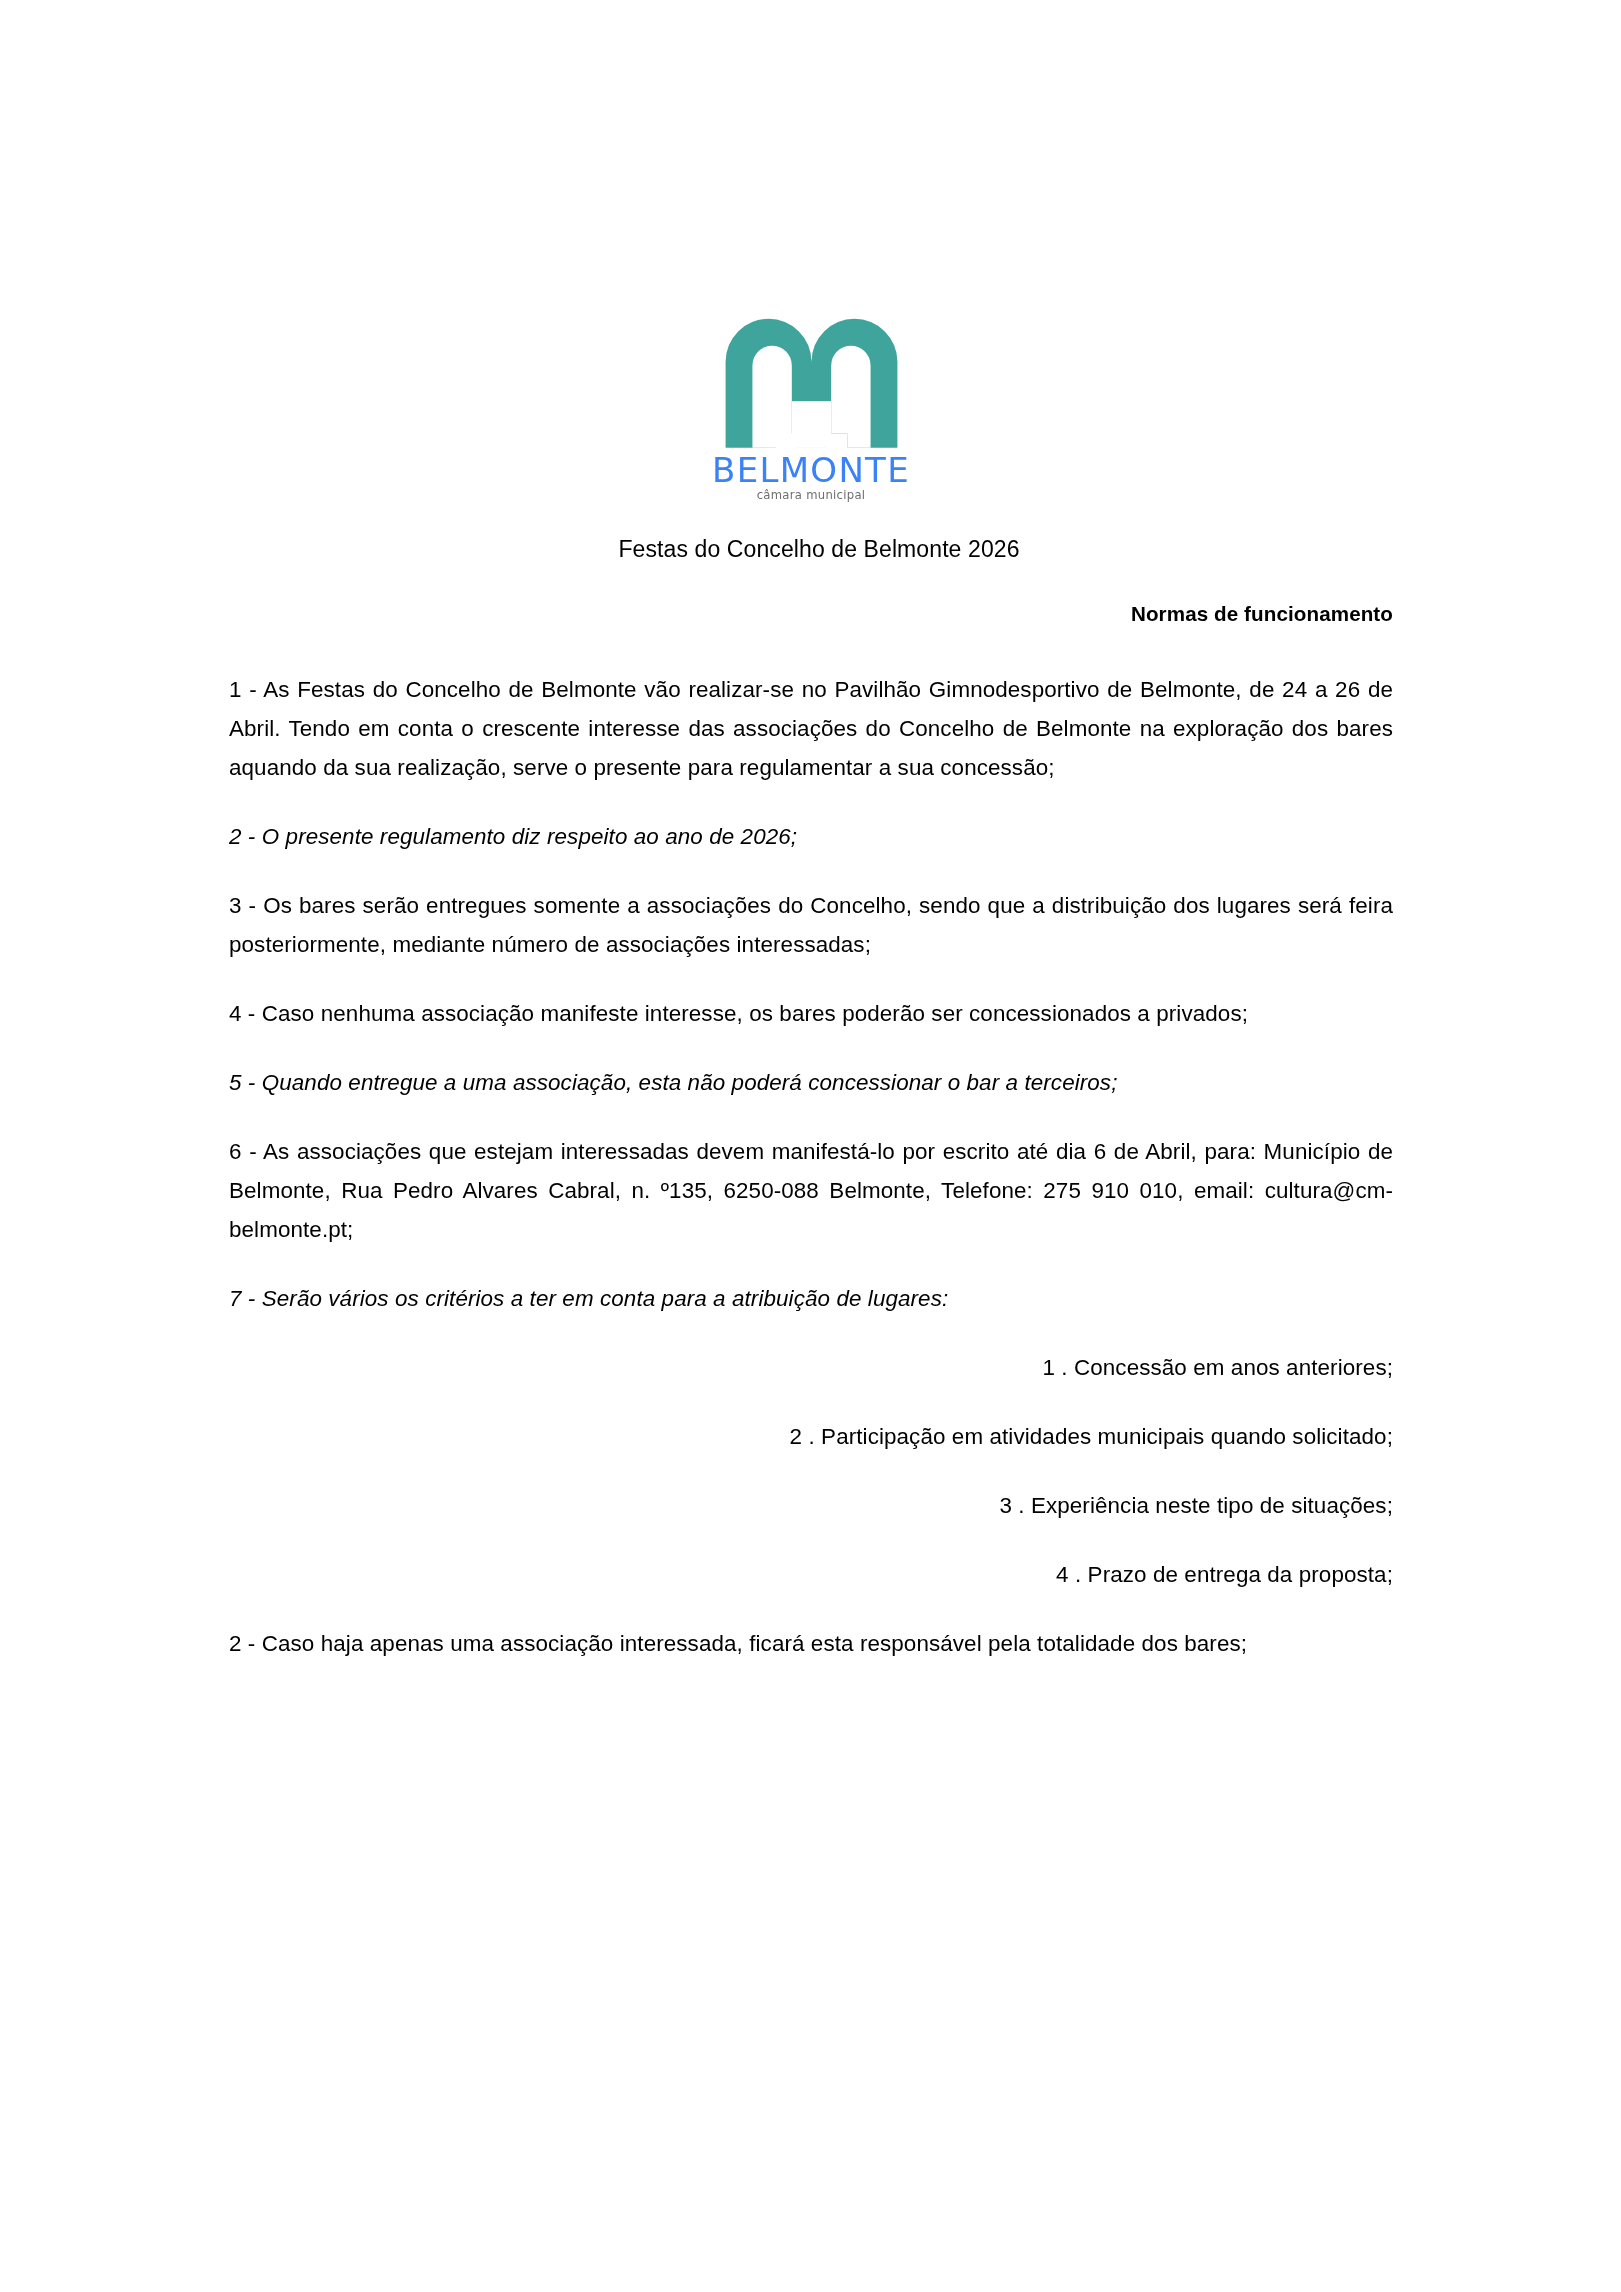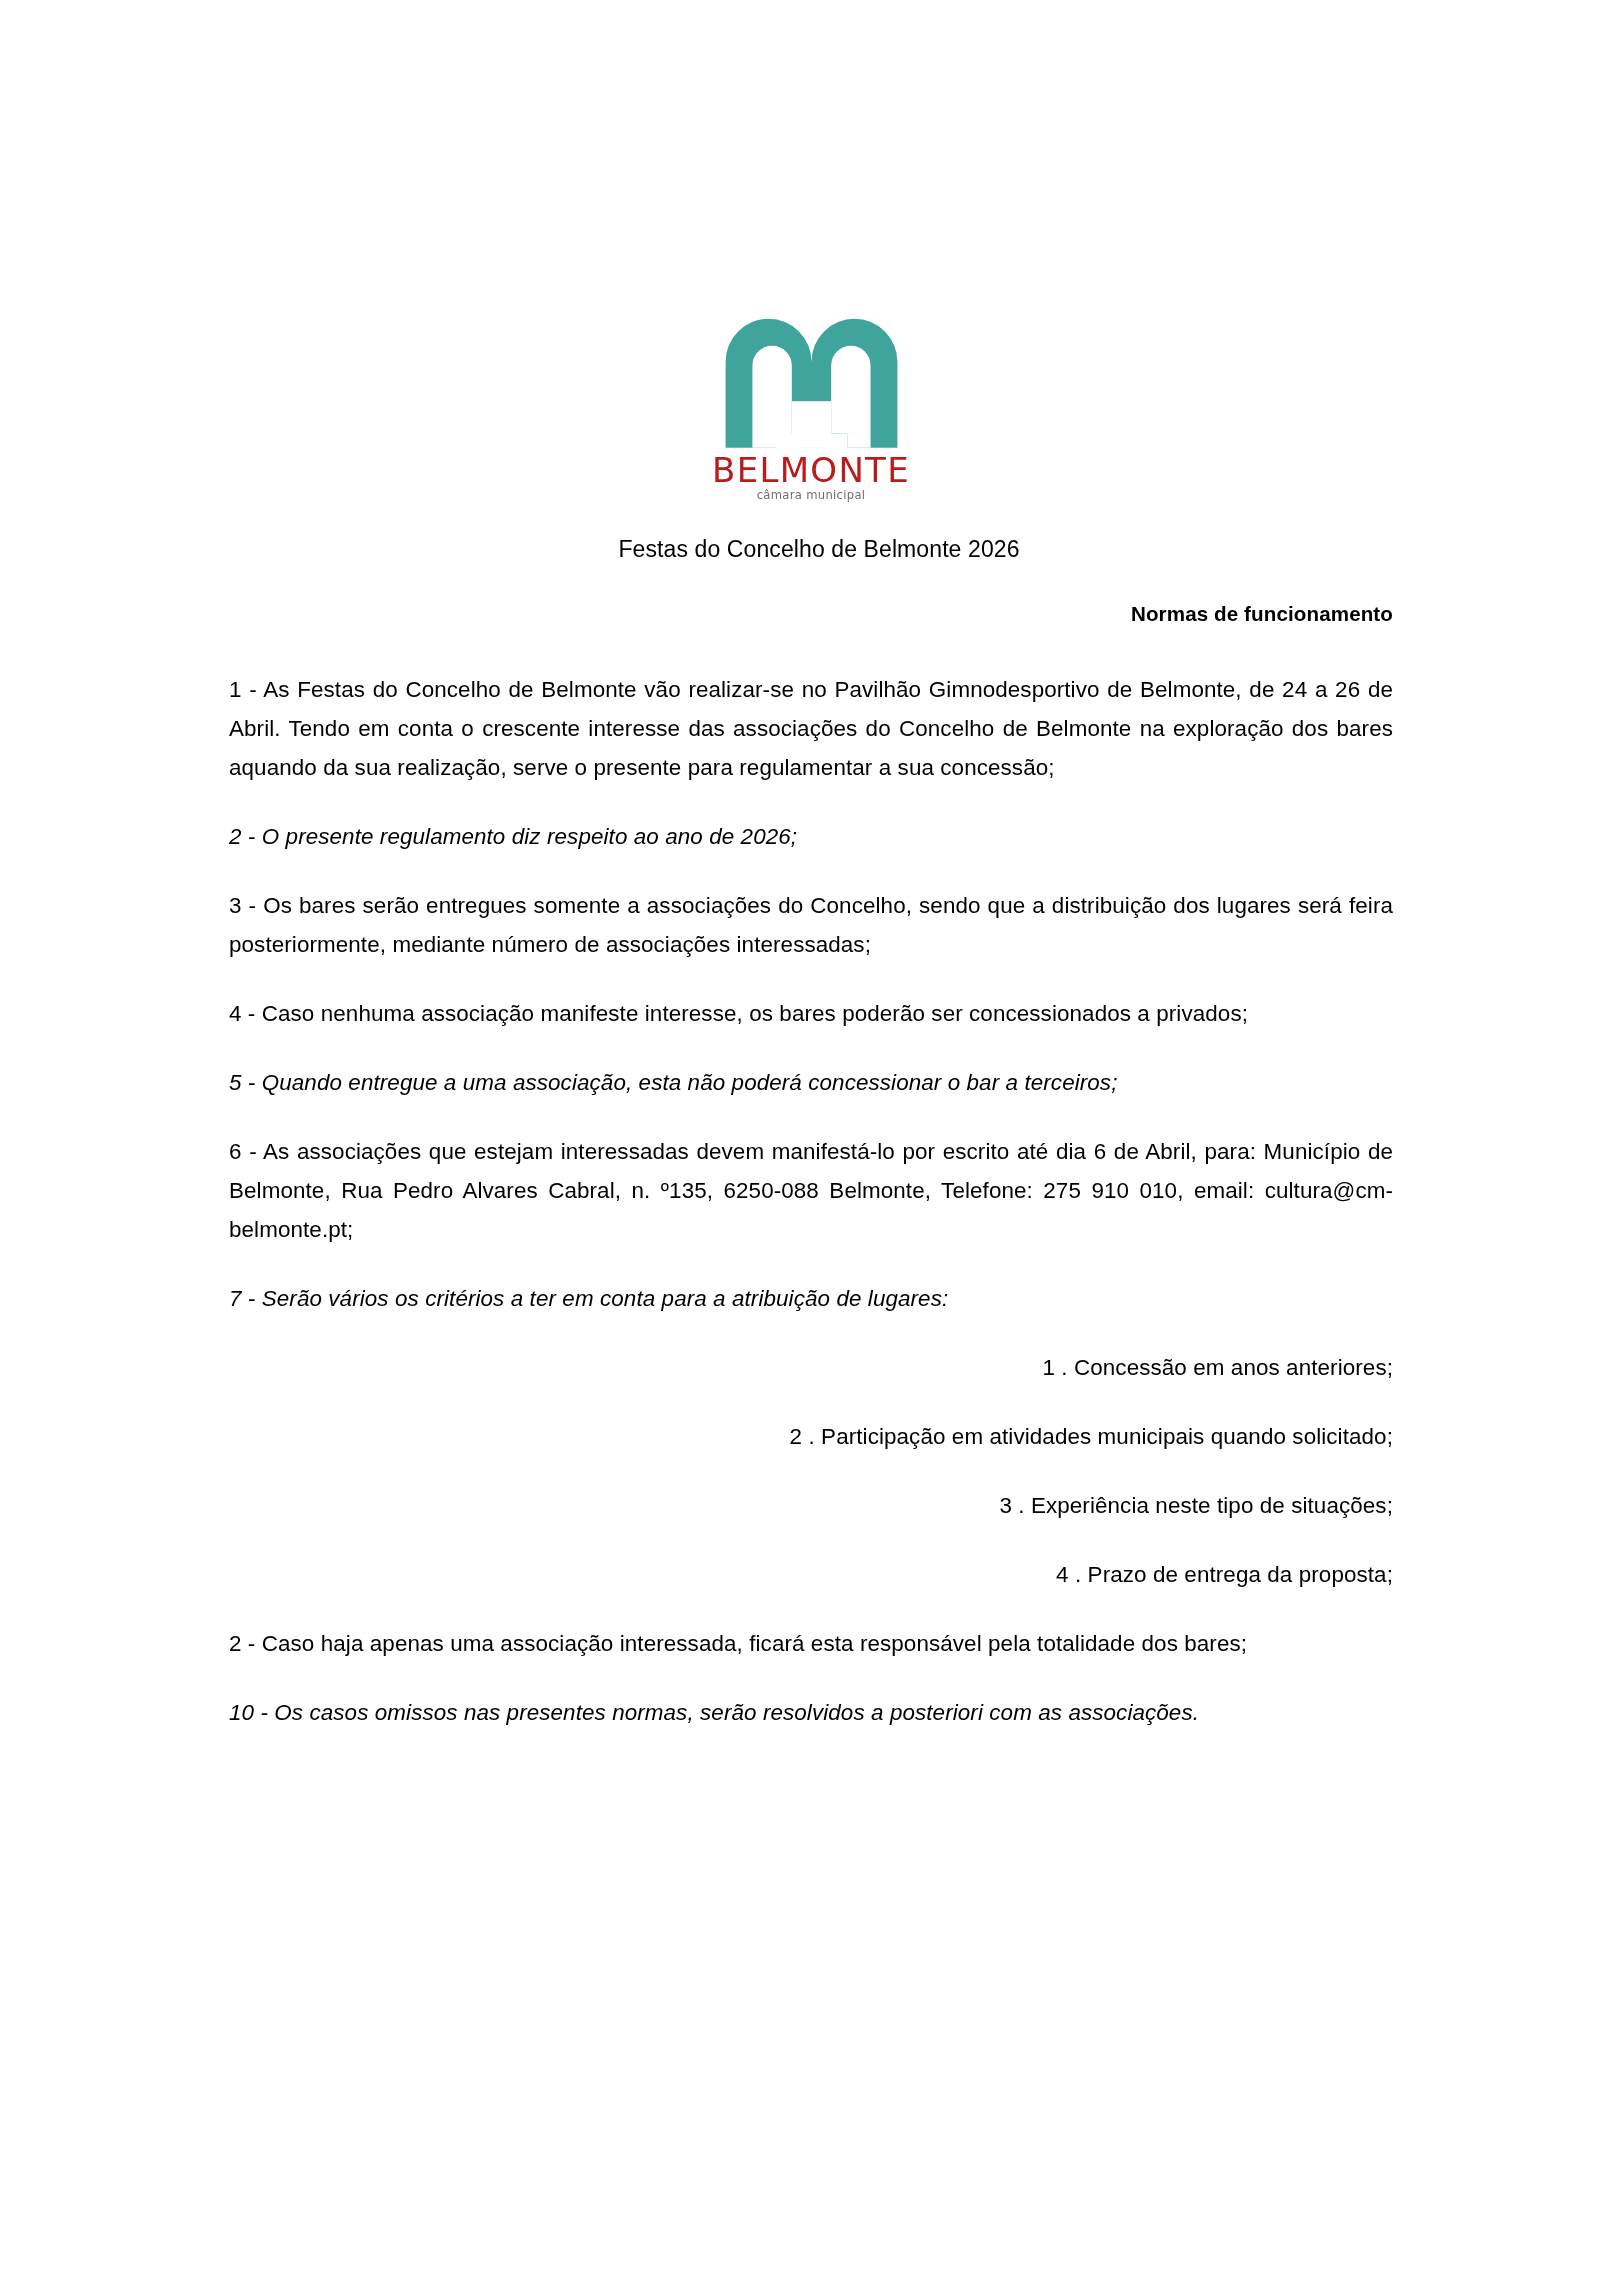--- a/index.html
+++ b/index.html
@@ -159,21 +159,21 @@
           L 140 148
           L 140 132
           L 116 132
           L 116 148
           Z
         "></path>
 
         <rect fill="#ffffff" x="84" y="132" width="32" height="16"></rect>
         <rect fill="#ffffff" x="78" y="96" width="44" height="52"></rect>
       </svg>
-      <div class="logo-wordmark" style="color:#b91c1c">BELMONTE</div>
+      <div class="logo-wordmark" style="color:#3b82f6">BELMONTE</div>
       <div class="logo-sub">câmara municipal</div>
     </div>
 
     <div class="doc-title">Festas do Concelho de Belmonte 2026</div>
 
     <div class="doc-subtitle">Normas de funcionamento</div>
 
     <div class="body-text">
 
       <p class="clause">1 - As Festas do Concelho de Belmonte vão realizar-se no Pavilhão Gimnodesportivo de Belmonte, de 24 a 26 de Abril. Tendo em conta o crescente interesse das associações do Concelho de Belmonte na exploração dos bares aquando da sua realização, serve o presente para regulamentar a sua concessão;</p>
@@ -183,19 +183,18 @@
       <p class="clause left">5 - Quando entregue a uma associação, esta não poderá concessionar o bar a terceiros;</p>
       <p class="clause">6 - As associações que estejam interessadas devem manifestá-lo por escrito até dia 6 de Abril, para: Município de Belmonte, Rua Pedro Alvares Cabral, n. º135, 6250-088 Belmonte, Telefone: 275 910 010, email: cultura@cm-belmonte.pt;</p>
       <p class="clause left">7 - Serão vários os critérios a ter em conta para a atribuição de lugares:</p>
 
       <p class="subclause">1 . Concessão em anos anteriores;</p>
       <p class="subclause">2 . Participação em atividades municipais quando solicitado;</p>
       <p class="subclause">3 . Experiência neste tipo de situações;</p>
       <p class="subclause">4 . Prazo de entrega da proposta;</p>
 
       <p class="clause">2 - Caso haja apenas uma associação interessada, ficará esta responsável pela totalidade dos bares;</p>
-      <p class="clause left last">10 - Os casos omissos nas presentes normas, serão resolvidos a posteriori com as associações.</p>
 
     </div>
 
   </div>
 </div>
 
 
 </body></html>

